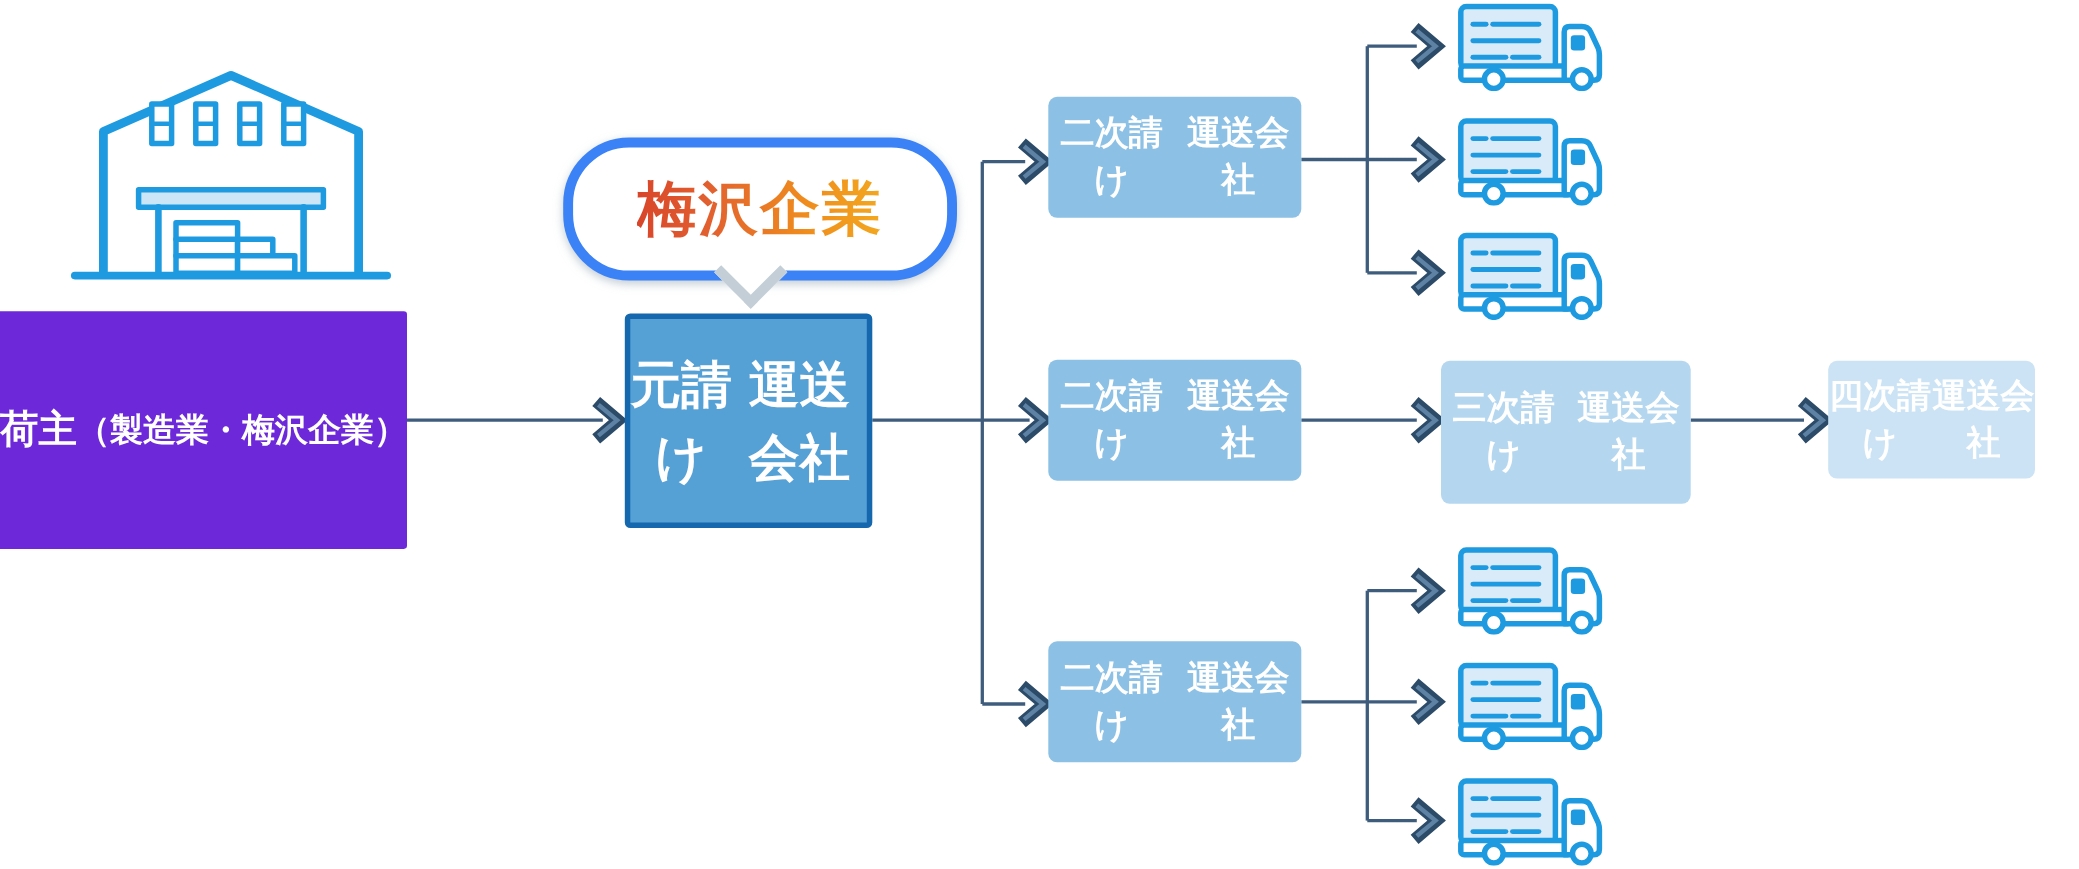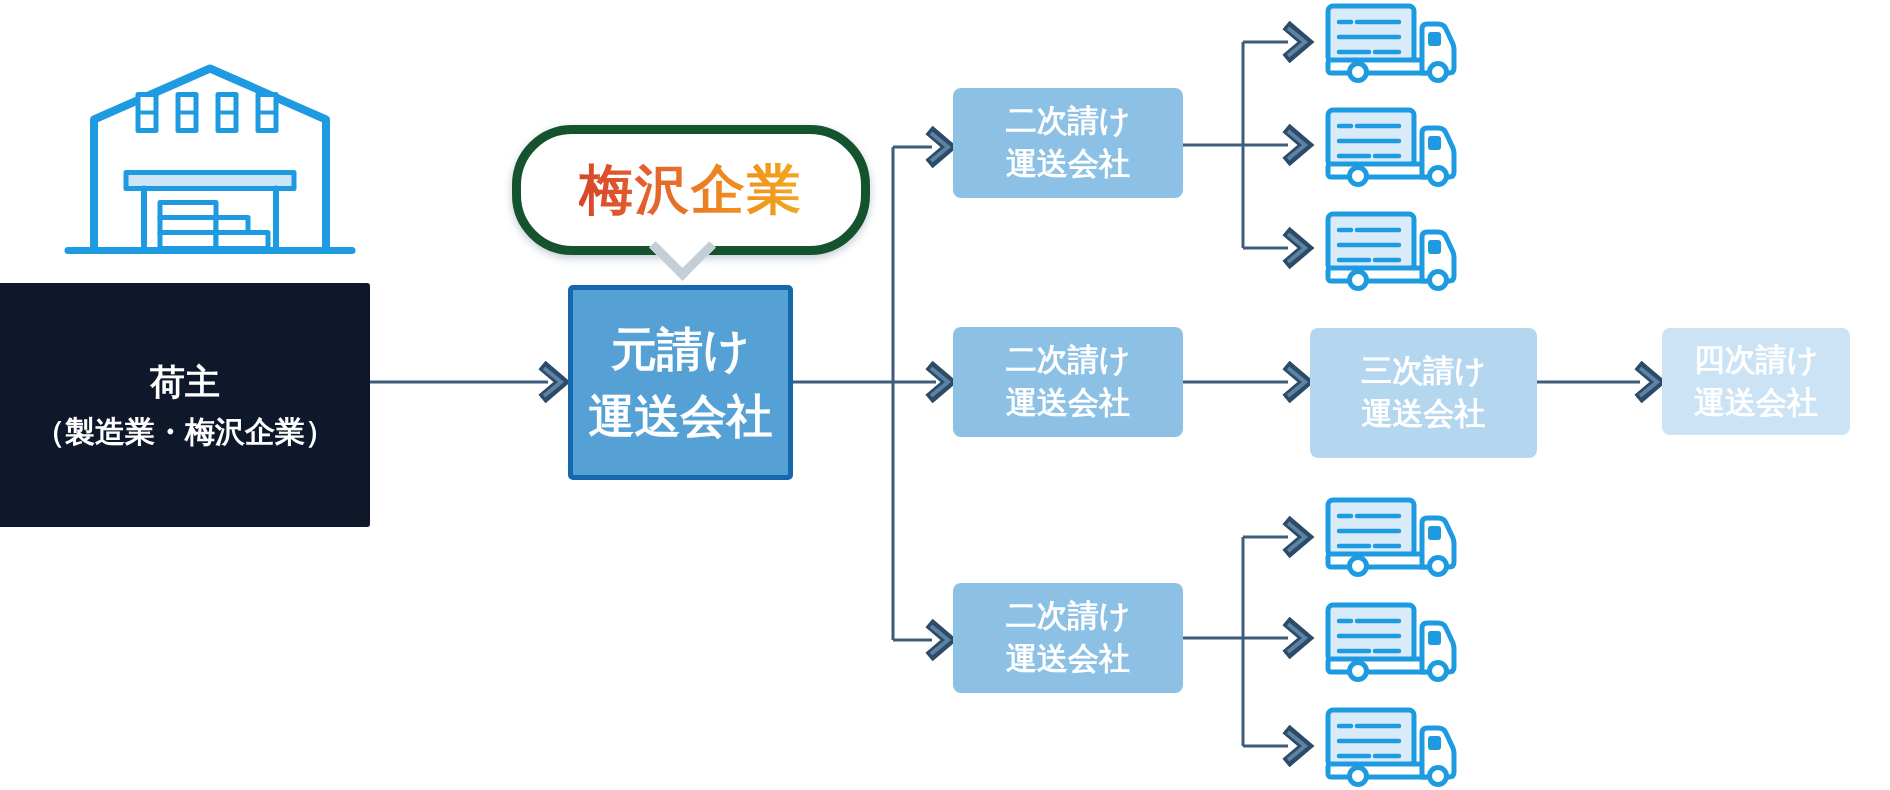--- a/index.html
+++ b/index.html
@@ -8,29 +8,29 @@
     width:1890px;height:790px;
     background:#ffffff;
     font-family:"Liberation Sans","DejaVu Sans",sans-serif;
     overflow:hidden;
   }
   svg.connectors{position:absolute;left:0;top:0;width:1890px;height:790px;}
 
   
   .node{
     position:absolute;
-    display:flex;flex-direction:column;align-items:center;justify-content:center;
+    display:flex;flex-direction:row;align-items:center;justify-content:center;
     color:#ffffff;font-weight:bold;text-align:center;
     box-sizing:border-box;
   }
   .node .l1,.node .l2{display:block;}
 
   .shipper{
-    left:0;top:283px;width:370px;height:244px;
-    background:#0f172a;border-radius:0 3px 3px 0;
+    left:0;top:283px;width:370px;height:216px;
+    background:#6d28d9;border-radius:0 3px 3px 0;
     font-size:35px;line-height:1.5;
   }
   .shipper .l2{font-size:30px;letter-spacing:0px;}
 
   .prime{
     left:568px;top:285px;width:225px;height:195px;
     background:#55A1D6;border:5px solid #1568AE;border-radius:5px;
     font-size:46px;line-height:1.45;z-index:5;
   }
 
@@ -51,21 +51,21 @@
   .quaternary{
     left:1662px;top:328px;width:188px;height:107px;
     background:#CBE3F4;border-radius:8px;
     font-size:31px;line-height:1.38;
   }
 
   
   .bubble{
     position:absolute;left:512px;top:125px;width:340px;height:112px;
     background:#ffffff;
-    border:9px solid #14532d;border-radius:60px;
+    border:9px solid #3b82f6;border-radius:60px;
     box-shadow:0 3px 9px rgba(140,158,175,0.55);
     display:flex;align-items:center;justify-content:center;
     z-index:3;
   }
   .bubble::after{
     content:"";position:absolute;left:138px;bottom:-25px;
     width:38px;height:38px;background:#ffffff;
     border-right:9px solid #C3CED7;border-bottom:9px solid #C3CED7;
     transform:rotate(45deg);
   }

